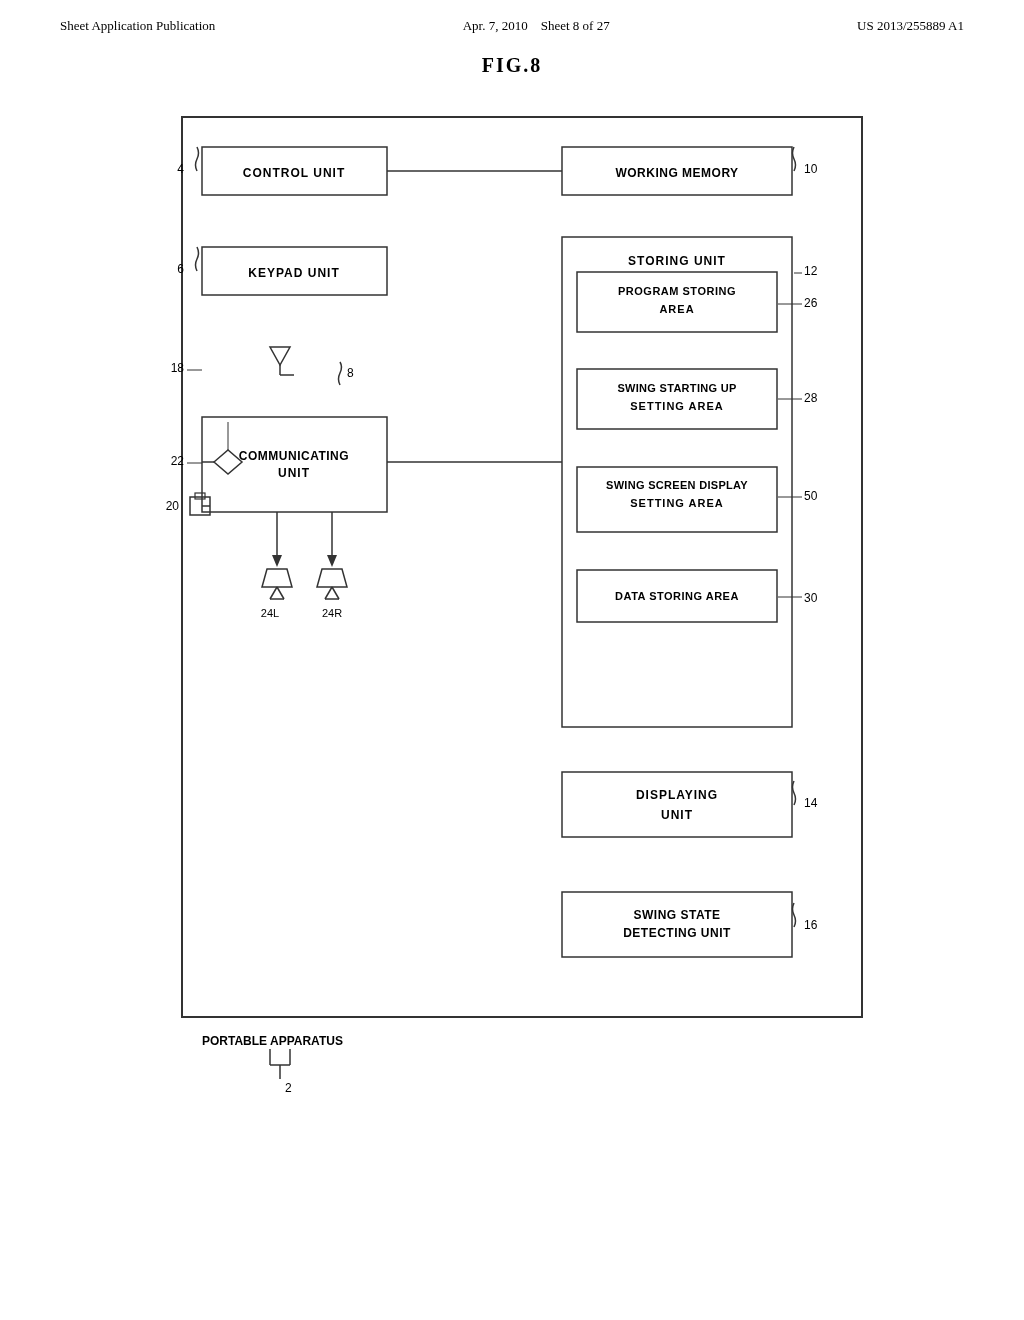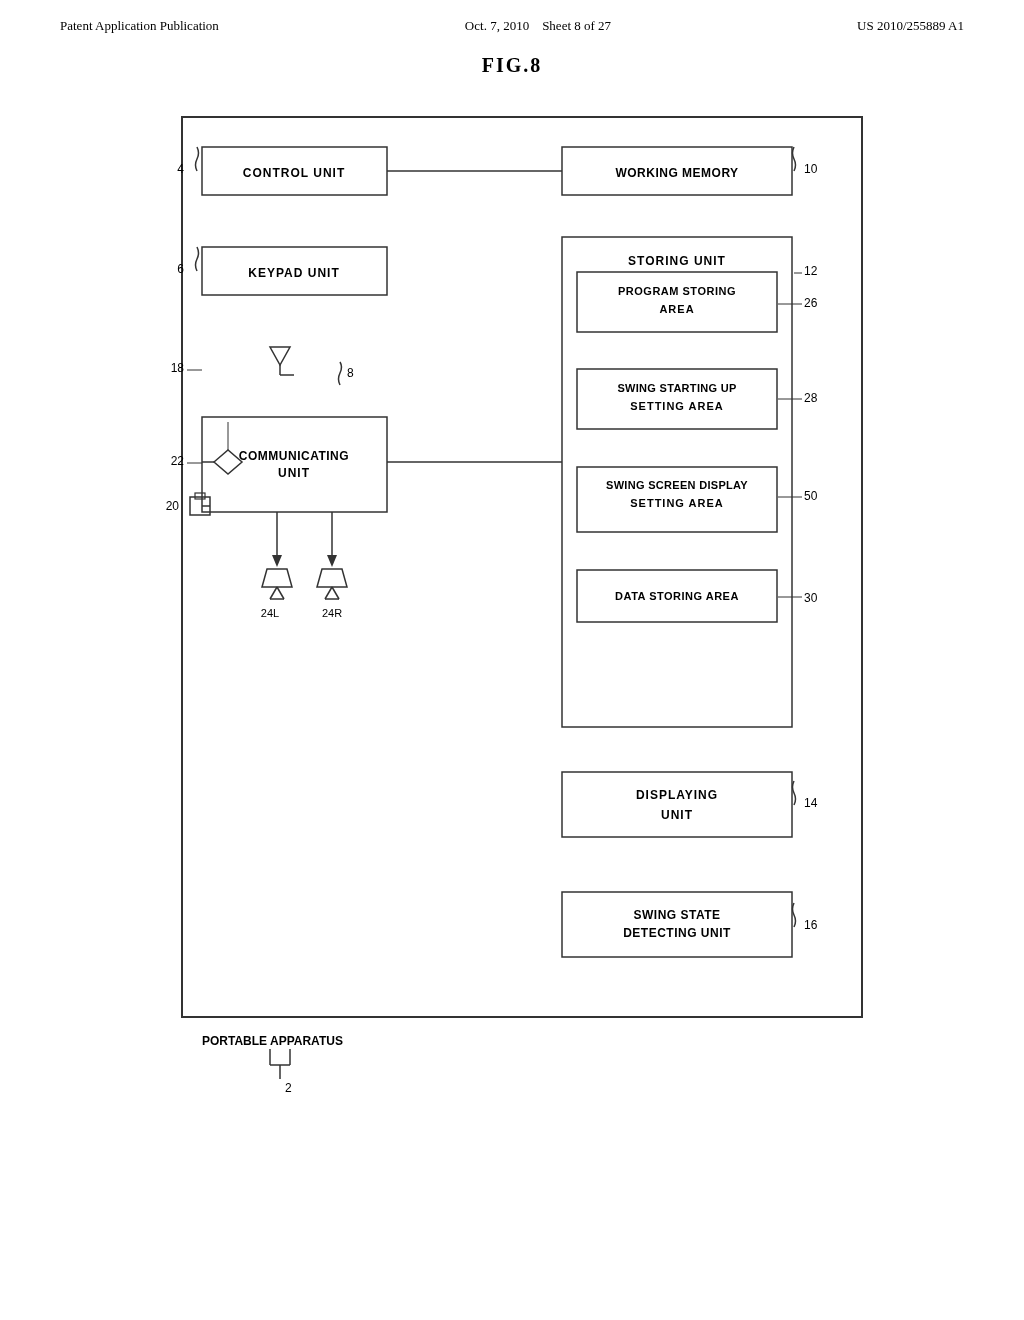--- a/index.html
+++ b/index.html
@@ -27,26 +27,26 @@
       font-size: 20px;
       font-weight: bold;
       margin: 10px 0 30px 0;
       letter-spacing: 2px;
     }
   </style>
 </head>
 <body>
 
 <div class="header">
-  <span>Patent Application Publication</span>
+  <span>Sheet Application Publication</span>
   <span>
-    <span>Oct. 7, 2010</span>&nbsp;&nbsp;&nbsp;
+    <span>Apr. 7, 2010</span>&nbsp;&nbsp;&nbsp;
     <span>Sheet 8 of 27</span>
   </span>
-  <span>US 2010/255889 A1</span>
+  <span>US 2013/255889 A1</span>
 </div>
 
 <div class="fig-title">FIG.8</div>
 
 <div style="display:flex; justify-content:center; margin-top:10px;">
   <div style="position:relative; width:780px; height:1020px;">
     <svg width="780" height="1020" style="position:absolute;top:0;left:0;">
 
       <rect x="60" y="10" width="680" height="900" fill="none" stroke="#333" stroke-width="2"></rect>
 

